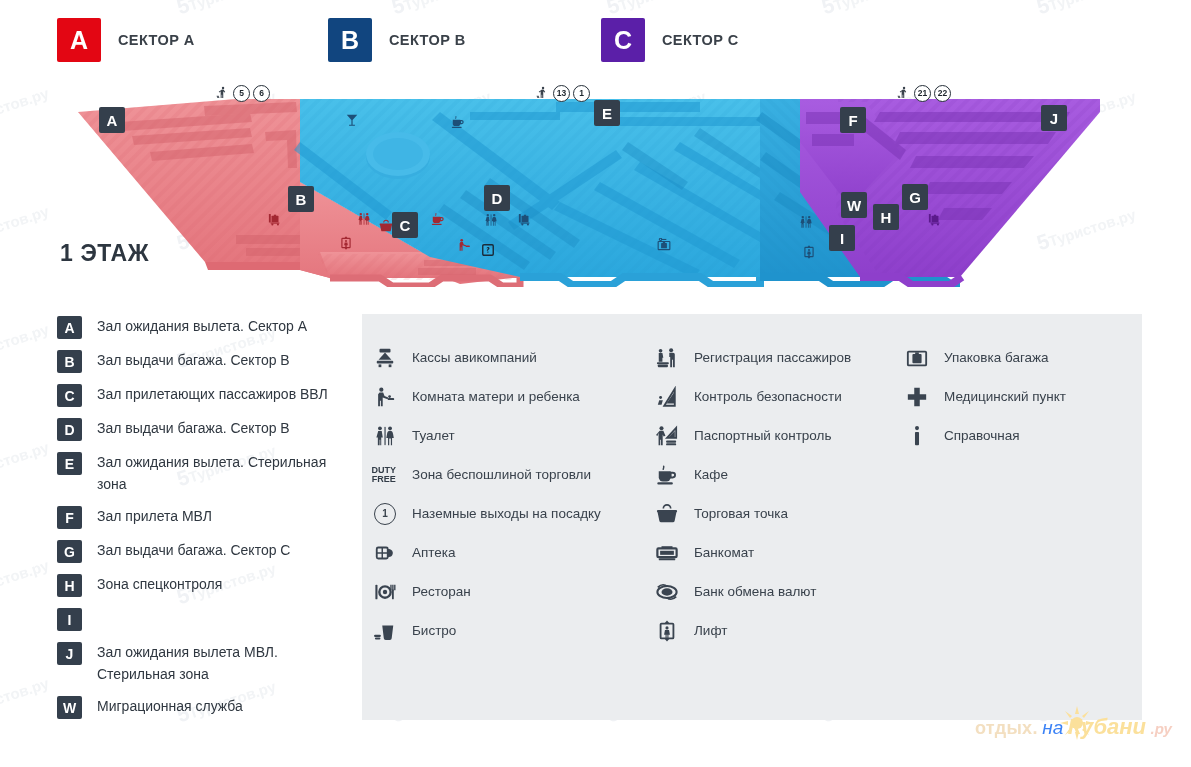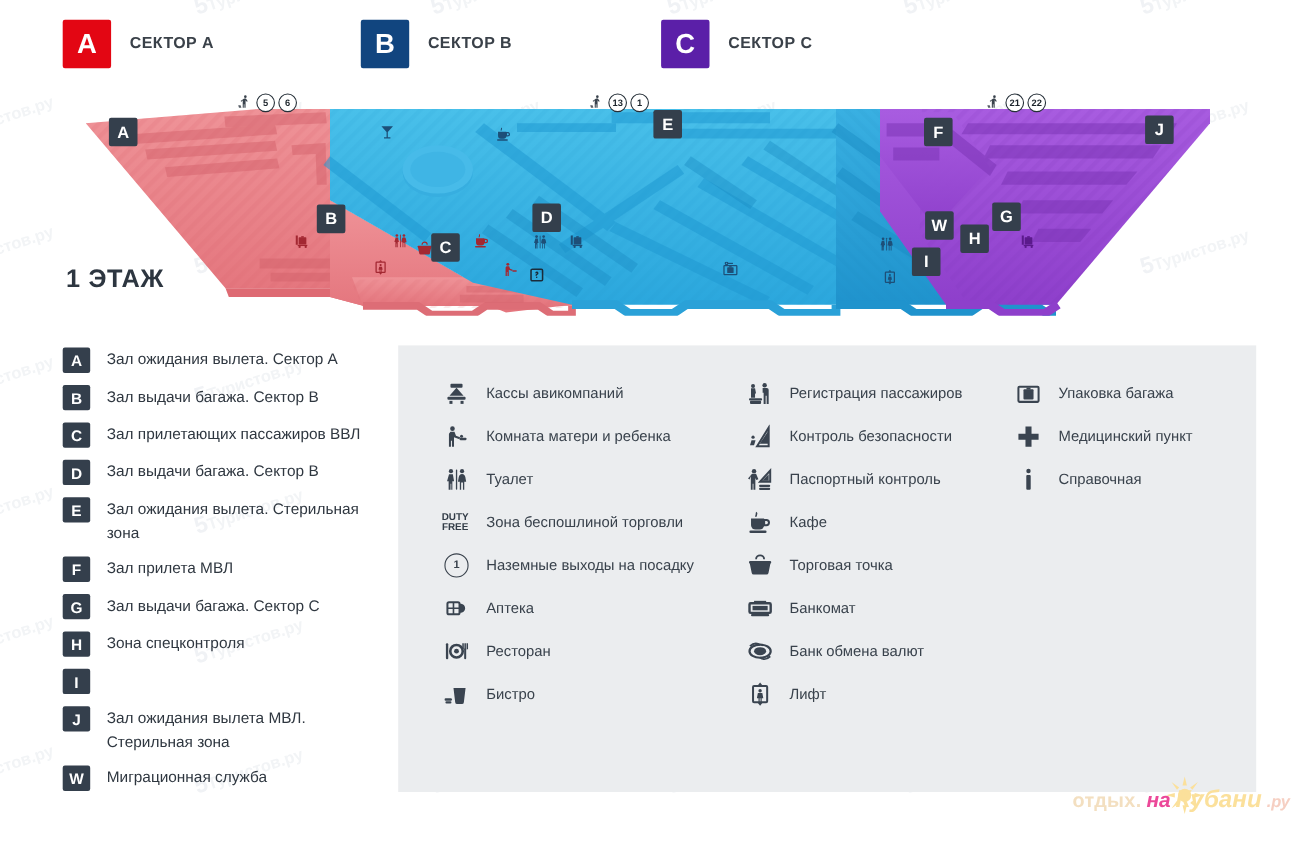--- a/index.html
+++ b/index.html
@@ -60,37 +60,37 @@
   .keyrow{display:flex;align-items:flex-start;margin-bottom:10px;}
   .keyrow .kchip{flex:0 0 auto;width:25px;height:23px;background:#343f4c;border-radius:2px;
                  display:flex;align-items:center;justify-content:center;color:#fff;
                  font-size:14px;font-weight:700;line-height:1;margin-top:1px;}
   .keyrow .ktxt{margin-left:15px;font-size:14px;line-height:22px;color:#2f3740;}
 
   
   .panel{position:absolute;left:362px;top:314px;width:780px;height:406px;background:#ebedef;z-index:3;}
   .panel .cols{display:flex;padding:24px 0 0 0;}
   .col{display:flex;flex-direction:column;}
-  .col1{width:282px;padding-left:30px;}
+  .col1{width:282px;}
   .col2{width:250px;}
   .col3{width:235px;}
   .lrow{display:flex;align-items:center;height:39px;}
   .lrow .ic{flex:0 0 auto;width:34px;display:flex;align-items:center;justify-content:flex-end;
             color:#3a4450;}
   .lrow .lb{margin-left:16px;font-size:13.5px;color:#39424c;line-height:1;}
 
   .duty{font-size:9px;font-weight:700;line-height:9px;text-align:center;color:#323c47;}
   .circnum{width:20px;height:20px;border:1.6px solid #39424c;border-radius:50%;
            display:flex;align-items:center;justify-content:center;font-size:10px;
            font-weight:700;color:#39424c;}
 
   
   .logo{position:absolute;left:975px;top:714px;z-index:4;user-select:none;}
   .logo .t1{font-size:18px;font-weight:700;color:#f3dfc0;letter-spacing:.3px;}
-  .logo .t2{font-size:19px;font-weight:700;font-style:italic;color:#ec4899;}
+  .logo .t2{font-size:19px;font-weight:400;font-style:italic;color:#3b82f6;}
   .logo .t3{font-size:22px;font-weight:700;font-style:italic;color:#fbe09b;}
   .logo .t4{font-size:15px;font-weight:700;font-style:italic;color:#f6cfc2;}
   .sun{position:absolute;left:1060px;top:706px;width:34px;height:34px;z-index:3;}
 </style>
 </head>
 <body>
 
 <div id="wm-layer">
     <div class="wm" style="left: -40px; top: -20px;">Туристов.ру</div>
     <div class="wm" style="left: 175px; top: -20px;"><b>5</b>Туристов.ру</div>

